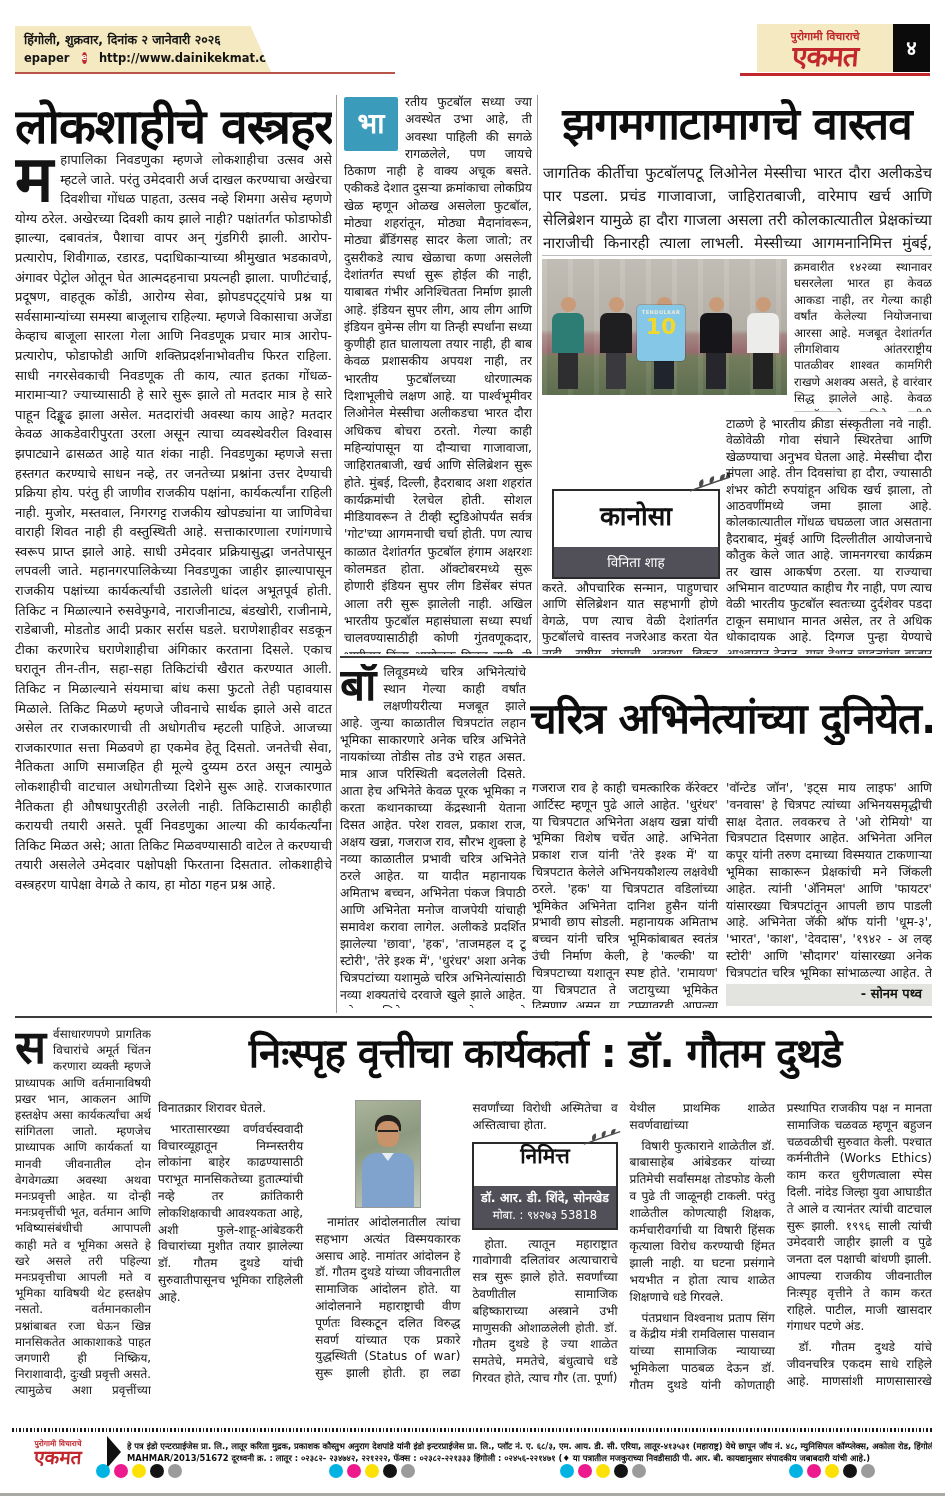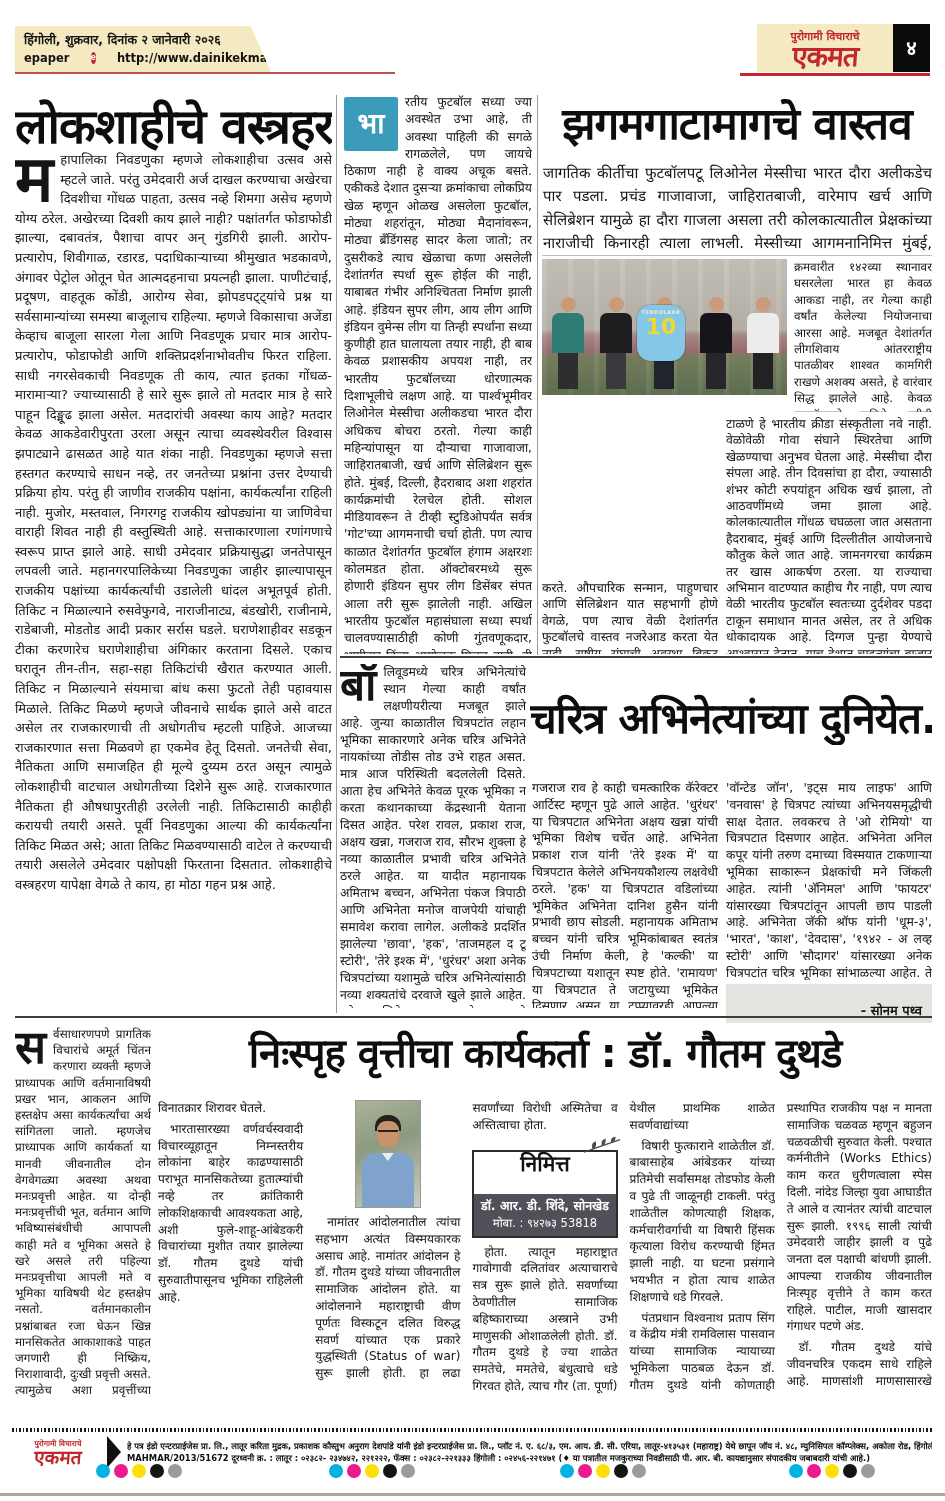--- a/index.html
+++ b/index.html
@@ -7,33 +7,33 @@
           font-family:"DejaVu Sans","Liberation Sans",sans-serif;color:#141414;}
   .abs{position:absolute;}
   .just{text-align:justify;overflow:hidden;}
   .hl{font-weight:bold;color:#0d0d0d;text-align:center;white-space:nowrap;overflow:hidden;letter-spacing:-1px;}
   .vrule{width:1px;background:#9a9a96;}
   .hrule{background:#3c3c3a;}
   .dc{float:left;font-weight:bold;line-height:.82;margin:3px 7px 0 0;}
   
   .ribbon{background:#f4e9c1;clip-path:polygon(0 0,92% 0,100% 100%,0 100%);}
   .dateline{font-size:12.5px;font-weight:bold;padding:5px 8px 0 9px;white-space:nowrap;}
-  .epaper{font-size:11.5px;font-weight:bold;padding:3px 8px 0 9px;display:flex;align-items:center;gap:21px;white-space:nowrap;}
+  .epaper{font-size:11.5px;font-weight:bold;padding:3px 8px 0 9px;display:flex;align-items:center;gap:12px;white-space:nowrap;}
   .epicon{width:12px;height:12px;border-radius:50%;background:#c1272d;color:#fff;font-size:8px;line-height:12px;text-align:center;display:inline-block;font-weight:bold;}
   .sectitle{font-size:40px;font-weight:bold;letter-spacing:-1px;}
   .mast{background:#f4e9c1;text-align:center;}
   .mast .tag{color:#c1272d;font-size:11px;font-weight:bold;padding-top:4px;letter-spacing:0;}
   .mast .name{color:#c1272d;font-size:28px;font-weight:bold;line-height:1;letter-spacing:-1px;transform:skewX(-4deg);}
   .pgnum{background:#0b0b0b;color:#fff;font-size:20px;font-weight:bold;text-align:center;line-height:48px;}
   
   .labelbox{background:#fff;border:2px solid #2b2b2b;text-align:center;}
   .labelbox .lb-title{font-weight:bold;color:#111;}
   .labelbox .lb-band{background:#514f58;color:#fff;display:flex;flex-direction:column;justify-content:center;}
   .leaf{position:absolute;}
-  .bylinebox{background:#e3e3df;font-weight:bold;font-size:13px;text-align:right;padding:17px 10px 0 0;}
+  .bylinebox{background:#e3e3df;font-weight:bold;font-size:13px;text-align:right;padding:0 10px 0 0;}
   
   .photo1{background:linear-gradient(180deg,#c6c2ba 0%,#b7b3aa 52%,#a88a86 56%,#9c6f72 68%,#77805f 72%,#5f7051 100%);overflow:hidden;}
   .ph1tex{position:absolute;inset:0;background:repeating-linear-gradient(90deg,rgba(255,255,255,.12) 0 5px,rgba(0,0,0,.05) 5px 26px);opacity:.5;}
   .person{position:absolute;bottom:6px;width:36px;}
   .head{width:15px;height:15px;border-radius:50%;background:#c99b78;margin:0 auto 1px;}
   .torso{height:40px;border-radius:7px 7px 0 0;margin:0 2px;}
   .legs{height:36px;margin:0 8px;}
   .jersey{position:absolute;background:#84c7e6;border-radius:4px;box-shadow:0 0 0 1px rgba(0,0,0,.15);text-align:center;}
   .jersey .jname{font-size:5px;color:#efe9d8;font-weight:bold;letter-spacing:.5px;padding-top:4px;}
   .jersey .jnum{font-size:22px;color:#f0d92c;font-weight:bold;line-height:1.1;}
@@ -41,21 +41,21 @@
   .flow{column-count:5;column-gap:12px;}
   .flow p{margin:0 0 4px;text-indent:12px;}
   .flow p.noind{text-indent:0;}
   .photo2wrap{break-inside:avoid;width:66px;margin:2px auto 6px;}
   .photo2{position:relative;width:64px;height:106px;border:1px solid #999;background:linear-gradient(160deg,#aab49a 0%,#8c9a80 40%,#c9cfc2 100%);overflow:hidden;}
   .p2hair{position:absolute;left:19px;top:14px;width:26px;height:16px;border-radius:12px 12px 0 0;background:#23201d;}
   .p2face{position:absolute;left:21px;top:20px;width:22px;height:26px;border-radius:9px;background:#c8926b;}
   .p2glass{position:absolute;left:22px;top:29px;width:20px;height:5px;border-top:2px solid #222;}
   .p2shirt{position:absolute;left:6px;top:52px;width:52px;height:54px;border-radius:14px 14px 0 0;background:#7fa3cc;}
   .p2collar{position:absolute;left:26px;top:52px;width:12px;height:8px;background:#e8edf2;clip-path:polygon(0 0,100% 0,50% 100%);}
-  .nimitta{break-inside:avoid;position:relative;margin:16px 0 6px;}
+  .nimitta{break-inside:avoid;position:relative;margin:8px 0 6px;}
   
   .dotrule{background:repeating-linear-gradient(90deg,#1c1c1c 0 1.6px,transparent 1.6px 3.6px);}
   .footbar{display:flex;align-items:center;gap:6px;}
   .flogo{text-align:center;width:86px;flex:none;}
   .flogo .tag{color:#c1272d;font-size:7.5px;font-weight:bold;}
   .flogo .name{color:#c1272d;font-size:19px;font-weight:bold;line-height:.95;transform:skewX(-4deg);}
   .pennant{width:0;height:0;border-left:14px solid #101010;border-top:16px solid transparent;border-bottom:16px solid transparent;flex:none;}
   .ftext{flex:1;font-size:8.4px;font-weight:bold;line-height:12.5px;color:#101010;overflow:hidden;white-space:nowrap;}
   .dots{position:absolute;top:1464px;display:flex;gap:4px;}
   .dot{width:14px;height:14px;border-radius:50%;}
@@ -117,28 +117,36 @@
     <div class="person" style="left:156px;">
         <div class="head"></div>
         <div class="torso" style="background:#15151a;"></div>
         <div class="legs" style="background:#26262c;"></div>
       </div>
     <div class="person" style="left:203px;">
         <div class="head"></div>
         <div class="torso" style="background:#ececea;"></div>
         <div class="legs" style="background:#222;"></div>
       </div>
-    <div class="jersey" style="left:95px;top:46px;width:48px;height:56px;border-radius:14px;">
+    <div class="jersey" style="left:95px;top:46px;width:48px;height:56px;">
       <div class="jname">TENDULKAR</div>
       <div class="jnum">10</div>
     </div>
   </div>
 
   <div class="abs just" style="left:794px;top:259px;width:138px;height:153px;font-size:11.8px;line-height:16.4px;">क्रमवारीत १४२व्या स्थानावर घसरलेला भारत हा केवळ आकडा नाही, तर गेल्या काही वर्षांत केलेल्या नियोजनाचा आरसा आहे. मजबूत देशांतर्गत लीगशिवाय आंतरराष्ट्रीय पातळीवर शाश्वत कामगिरी राखणे अशक्य असते, हे वारंवार सिद्ध झालेले आहे. केवळ फुटबॉलकडे पाहिले, तरीही दुर्दशेचा प्रत्यय जाणवतो. देशांतर्गत खेळ थांबले, पण आंतरराष्ट्रीय जबाबदाऱ्यांमुळे क्लब फुटबॉलची मर्यादा दिसते, ही विसंगतीही बोलकी आहे.</div>
 
+  <div class="abs labelbox" style="left:552px;top:489px;width:164px;height:86px;">
+    <svg class="leaf" style="right:-14px;top:-20px;" width="44" height="24" viewBox="0 0 44 24">
+      <path d="M2 20 Q18 14 42 6" stroke="#4a4a4a" stroke-width="1.4" fill="none"></path>
+      <path d="M12 17 q-3 -7 3 -9 q2 6 -3 9 M22 13 q-2 -7 4 -8 q1 6 -4 8 M32 10 q-1 -7 5 -7 q0 6 -5 7 M38 7 q0 -6 5 -5 q-1 5 -5 5" fill="#4a4a4a"></path>
+    </svg>
+    <div class="lb-title" style="font-size:26px;padding-top:6px;">कानोसा</div>
+    <div class="lb-band" style="height:30px;position:absolute;bottom:0;left:0;right:0;font-size:13.5px;">विनिता शाह</div>
+  </div>
   <div class="abs just" style="left:542px;top:580px;width:176px;height:74px;font-size:12.3px;line-height:16.4px;">करते. औपचारिक सन्मान, पाहुणचार आणि सेलिब्रेशन यात सहभागी होणे वेगळे, पण त्याच वेळी देशांतर्गत फुटबॉलचे वास्तव नजरेआड करता येत नाही. राष्ट्रीय संघाची अवस्था बिकट आहे. ब्ल्यू टायगर्स २०२७ आशियाई चषकासाठी पात्र ठरू शकले नाहीत. फिफा क्रमवारीतील घसरण सुरूच आहे.</div>
   <div class="abs just" style="left:726px;top:416px;width:206px;height:238px;font-size:12.3px;line-height:16.4px;">टाळणे हे भारतीय क्रीडा संस्कृतीला नवे नाही. वेळोवेळी गोवा संघाने स्थिरतेचा आणि खेळण्याचा अनुभव घेतला आहे. मेस्सीचा दौरा संपला आहे. तीन दिवसांचा हा दौरा, ज्यासाठी शंभर कोटी रुपयांहून अधिक खर्च झाला, तो आठवणींमध्ये जमा झाला आहे. कोलकात्यातील गोंधळ चघळला जात असताना हैदराबाद, मुंबई आणि दिल्लीतील आयोजनाचे कौतुक केले जात आहे. जामनगरचा कार्यक्रम तर खास आकर्षण ठरला. या राज्याचा अभिमान वाटण्यात काहीच गैर नाही, पण त्याच वेळी भारतीय फुटबॉल स्वतःच्या दुर्दशेवर पडदा टाकून समाधान मानत असेल, तर ते अधिक धोकादायक आहे. दिग्गज पुन्हा येण्याचे आश्वासन देतात, याच देशात चाहत्यांचा बाजार आहे, उत्साही प्रेक्षक आहेत आणि आयोजकांची कमतरता नाही. मात्र भारतीय फुटबॉलला पाहुण्या स्टार्सची गरज नसून मजबूत, स्थिर आणि प्रामाणिक लीगची गरज आहे. अन्यथा प्रत्येक मोठ्या दौऱ्यानंतर अंधार गडद होत जाणार आहे आणि देशांतर्गत खेळाडूंचे भविष्य हरवत जाणार, ही भीती दुर्लक्षित करता येणार नाही.</div>
 
   <div class="abs hrule" style="left:340px;top:656px;width:592px;height:2px;"></div>
   <div class="abs just" style="left:340px;top:664px;width:186px;height:344px;font-size:12.3px;line-height:17px;">
     <span class="dc" style="font-size:44px;">बॉ</span><span>लिवूडमध्ये चरित्र अभिनेत्यांचे स्थान गेल्या काही वर्षांत लक्षणीयरीत्या मजबूत झाले आहे. जुन्या काळातील चित्रपटांत लहान भूमिका साकारणारे अनेक चरित्र अभिनेते नायकांच्या तोडीस तोड उभे राहत असत. मात्र आज परिस्थिती बदललेली दिसते. आता हेच अभिनेते केवळ पूरक भूमिका न करता कथानकाच्या केंद्रस्थानी येताना दिसत आहेत. परेश रावल, प्रकाश राज, अक्षय खन्ना, गजराज राव, सौरभ शुक्ला हे नव्या काळातील प्रभावी चरित्र अभिनेते ठरले आहेत. या यादीत महानायक अमिताभ बच्चन, अभिनेता पंकज त्रिपाठी आणि अभिनेता मनोज वाजपेयी यांचाही समावेश करावा लागेल. अलीकडे प्रदर्शित झालेल्या 'छावा', 'हक', 'ताजमहल द टू स्टोरी', 'तेरे इश्क में', 'धुरंधर' अशा अनेक चित्रपटांच्या यशामुळे चरित्र अभिनेत्यांसाठी नव्या शक्यतांचे दरवाजे खुले झाले आहेत. ज्येष्ठ अभिनेता अनुपम खेर स्पष्टपणे सांगतात की आता तो काळ राहिलेला नाही, जेव्हा केवळ नायकालाच जास्त फुटेज दिले जात असे आणि चरित्र अभिनेत्यांना मर्यादित, वरवरच्या भूमिका करून समाधान मानावे लागत होते. आज चरित्र अभिनेते थेट मुख्य भूमिकेचा दावा करत आहेत आणि तो त्यांना मिळतही आहे. त्यामुळे या कलाकारांचे अस्तित्व आता केवळ सहाय्यक न राहता निर्णायक ठरत आहे. जुन्या काळातील चित्रपटांकडे पाहिले, तर काही चरित्र अभिनेते प्रमुख नायक-नायिकांच्या बरोबरीने उभे असल्याचे दिसते. महानायक दिलीप कुमार यांच्यासोबत मोतीलाल आणि जॉनी वॉकर यांसारखे प्रभावी चरित्र अभिनेते सहजपणे लक्ष वेधून घेत. त्यानंतरच्या फिल्मांमध्येही ही परंपरा कायम राहिली. आजही अनेक चरित्र अभिनेते मुख्य भूमिकेला थेट आव्हान देताना दिसतात आणि त्यात अनुभवी दिग्गज कलाकारांचा समावेश आहे. नव्या काळात परेश रावल, प्रकाश राज, अक्षय खन्ना,</span>
   </div>
   <div class="abs hl" style="left:530px;top:688px;width:402px;font-size:42px;">चरित्र अभिनेत्यांच्या दुनियेत...</div>
   <div class="abs just" style="left:532px;top:780px;width:186px;height:228px;font-size:12.3px;line-height:16.8px;">गजराज राव हे काही चमत्कारिक कॅरेक्टर आर्टिस्ट म्हणून पुढे आले आहेत. 'धुरंधर' या चित्रपटात अभिनेता अक्षय खन्ना यांची भूमिका विशेष चर्चेत आहे. अभिनेता प्रकाश राज यांनी 'तेरे इश्क में' या चित्रपटात केलेले अभिनयकौशल्य लक्षवेधी ठरले. 'हक' या चित्रपटात वडिलांच्या भूमिकेत अभिनेता दानिश हुसैन यांनी प्रभावी छाप सोडली. महानायक अमिताभ बच्चन यांनी चरित्र भूमिकांबाबत स्वतंत्र उंची निर्माण केली, हे 'कल्की' या चित्रपटाच्या यशातून स्पष्ट होते. 'रामायण' या चित्रपटात ते जटायुच्या भूमिकेत दिसणार असून या टप्प्यावरही आपल्या भूमिकेचा खोल प्रभाव टाकण्याची क्षमता त्यांच्याकडे आहे. पाऊल ठेवत अभिनेता नाना पाटेकर, अभिनेता जॅकी श्रॉफ आणि अभिनेता अनिल कपूर आव्हानात्मक भूमिका स्वीकारताना दिसतात. साठच्या आसपास पोहोचलेले अभिनेते अलीकडील काही चित्रपटांत वेगळ्या धाटणीत 'भूत बंगला' या चित्रपटातून दिसतील. अभिनेता पंकज त्रिपाठी हे काही वर्षांपूर्वी अचानक प्रकाशझोतात आले. त्यांनी कॅरेक्टर रोल्समधूनच आपल्या कारकीर्दीची सुरुवात केली. प्रकाश झा यांच्या 'अपहरण' या चित्रपटात ते केवळ पार्श्वभूमीत दिसत होते. मात्र आज त्यांना महत्त्वाच्या आणि सशक्त भूमिका मिळत आहेत. अभिनेता नाना पाटेकर यांनी कायमच नायकाच्या चौकटीपेक्षा दमदार चरित्र भूमिका पसंत केल्या. 'अंकुश',</div>
   <div class="abs just" style="left:726px;top:780px;width:206px;height:200px;font-size:12.3px;line-height:16.8px;">'वॉन्टेड जॉन', 'इट्स माय लाइफ' आणि 'वनवास' हे चित्रपट त्यांच्या अभिनयसमृद्धीची साक्ष देतात. लवकरच ते 'ओ रोमियो' या चित्रपटात दिसणार आहेत. अभिनेता अनिल कपूर यांनी तरुण दमाच्या विस्मयात टाकणाऱ्या भूमिका साकारून प्रेक्षकांची मने जिंकली आहेत. त्यांनी 'अ‍ॅनिमल' आणि 'फायटर' यांसारख्या चित्रपटांतून आपली छाप पाडली आहे. अभिनेता जॅकी श्रॉफ यांनी 'धूम-३', 'भारत', 'काश', 'देवदास', '१९४२ - अ लव्ह स्टोरी' आणि 'सौदागर' यांसारख्या अनेक चित्रपटांत चरित्र भूमिका सांभाळल्या आहेत. ते 'में तेरा तू मेरी' या चित्रपटात वडिलांच्या भूमिकेत दिसणार आहेत. याशिवाय रंगभूमीची भक्कम पार्श्वभूमी असलेले अनेक कलाकार संधी मिळताच आपल्या अभिनयाचा ठसा उमटवतात. अभिनेता गजराज राव, अभिनेता संजय मिश्रा, अभिनेता सौरभ शुक्ला, अभिनेता विजय राज, अभिनेता मुकेश तिवारी आणि अभिनेता मनोज वाजपेयी ही त्यातील काही ठळक नावे आहेत. ओटीटी माध्यमावरही चरित्र अभिनेत्यांनी नायकाच्या स्टारडमला दुय्यम ठरवत आपले मजबूत स्थान निर्माण केले असून अभिनेता जमील खान, अभिनेता जिम्मी शेरगिल आणि अभिनेता रघुवीर यादव यांची नावे विशेष उल्लेखनीय ठरतात.</div>

